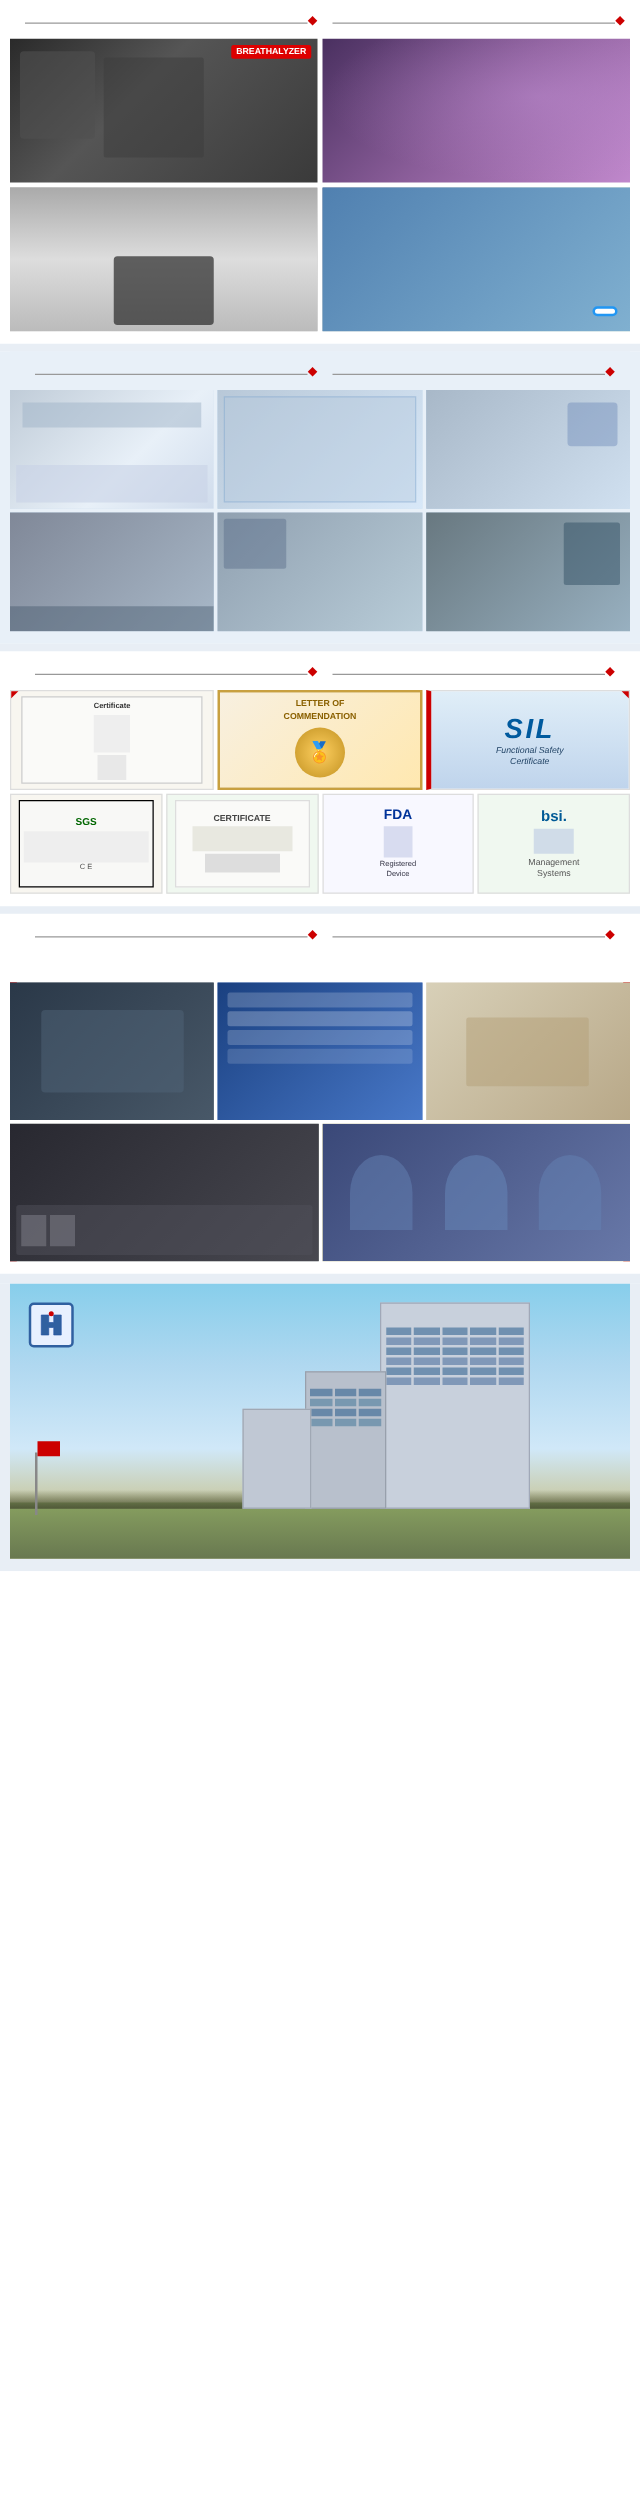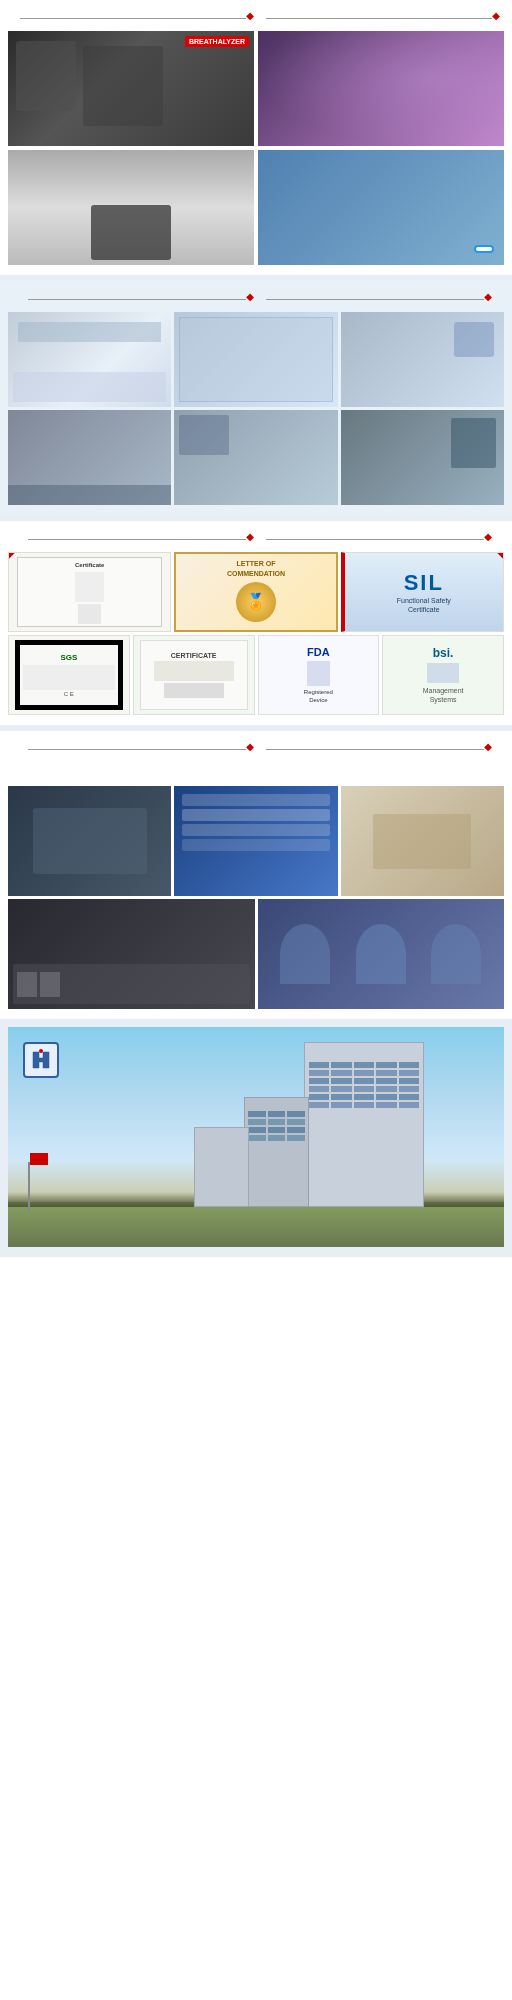--- a/index.html
+++ b/index.html
@@ -334,32 +334,32 @@
         </div>
       </div>
       <div class="corner-diamond corner-tl"></div>
     </div>
     <div class="cert-cell cert-gold">
       <div style="width:90%;text-align:center;">
         <div style="font-size:7px;font-weight:bold;color:#8a6000;line-height:1.4;">LETTER OF<br>COMMENDATION</div>
         <div style="width:40px;height:40px;margin:3px auto;background:radial-gradient(circle,#ffd060,#c09020);border-radius:50%;display:flex;align-items:center;justify-content:center;font-size:16px;">🏅</div>
       </div>
     </div>
-    <div class="cert-cell cert-red" style="background:linear-gradient(to bottom,#e0eef8,#bfd4ec);">
+    <div class="cert-cell cert-red" style="background:linear-gradient(to bottom,#e0eef8,#bfd4ec);font-style:italic;">
       <div style="text-align:center;">
         <div style="font-size:22px;font-weight:bold;color:#005a9e;letter-spacing:2px;">SIL</div>
         <div style="font-size:7px;color:#224466;line-height:1.3;">Functional Safety<br>Certificate</div>
       </div>
       <div class="corner-diamond corner-tr"></div>
     </div>
   </div>
 
   <div style="display:grid;grid-template-columns:1fr 1fr 1fr 1fr;gap:3px;">
     <div class="cert-cell">
-      <div style="width:90%;height:90%;background:#f8f8f6;border:5px solid #000000;padding:3px;display:flex;flex-direction:column;align-items:center;justify-content:center;">
+      <div style="width:90%;height:90%;background:#f8f8f6;border:1px solid #000000;padding:3px;display:flex;flex-direction:column;align-items:center;justify-content:center;">
         <div style="font-size:8px;font-weight:bold;color:#006600;margin-bottom:2px;">SGS</div>
         <div style="height:25px;background:#eee;width:100%;margin:1px 0;"></div>
         <div style="font-size:6px;color:#555;">C E</div>
       </div>
     </div>
     <div class="cert-cell cert-bsi">
       <div style="width:90%;height:90%;background:#fafaf8;border:1px solid #ddd;padding:3px;text-align:center;display:flex;flex-direction:column;align-items:center;justify-content:center;">
         <div style="font-size:7px;font-weight:bold;color:#444;margin-bottom:2px;">CERTIFICATE</div>
         <div style="height:20px;background:#e8e8e0;width:80%;"></div>
         <div style="height:15px;background:#ddd;width:60%;margin-top:2px;"></div>

